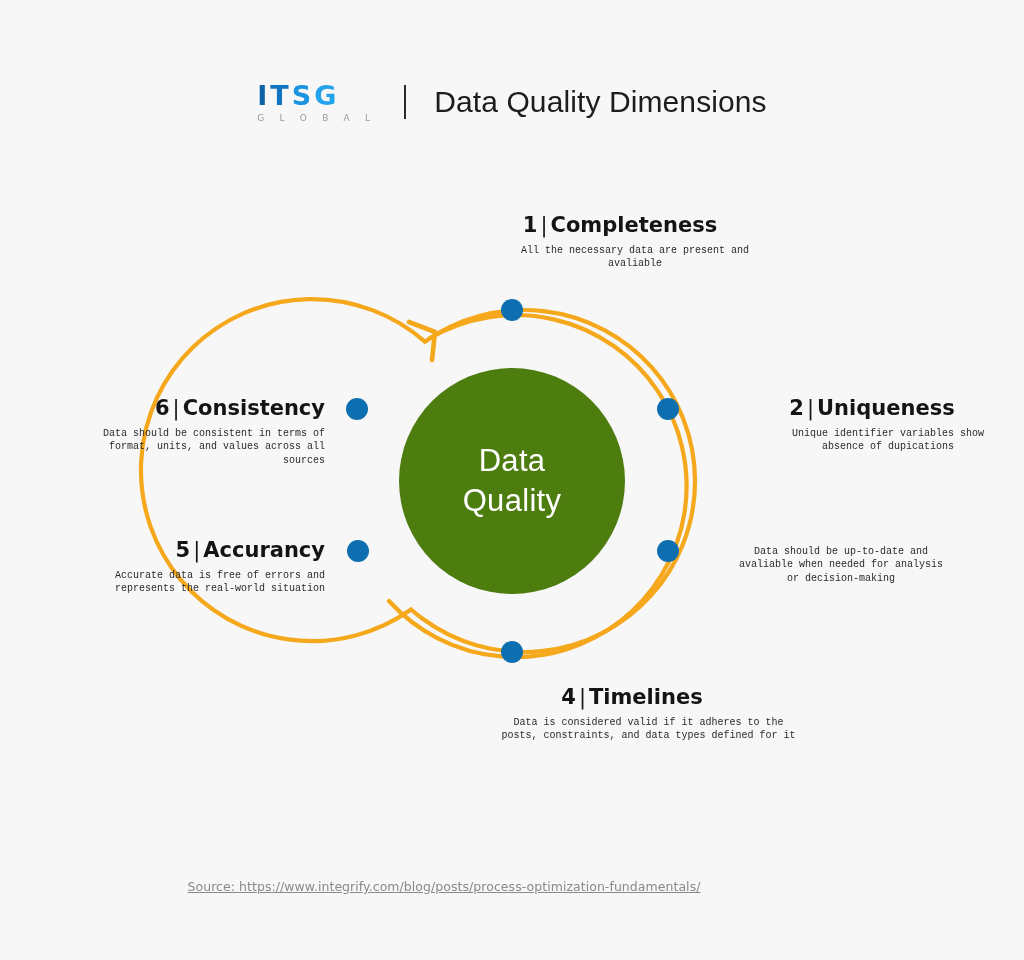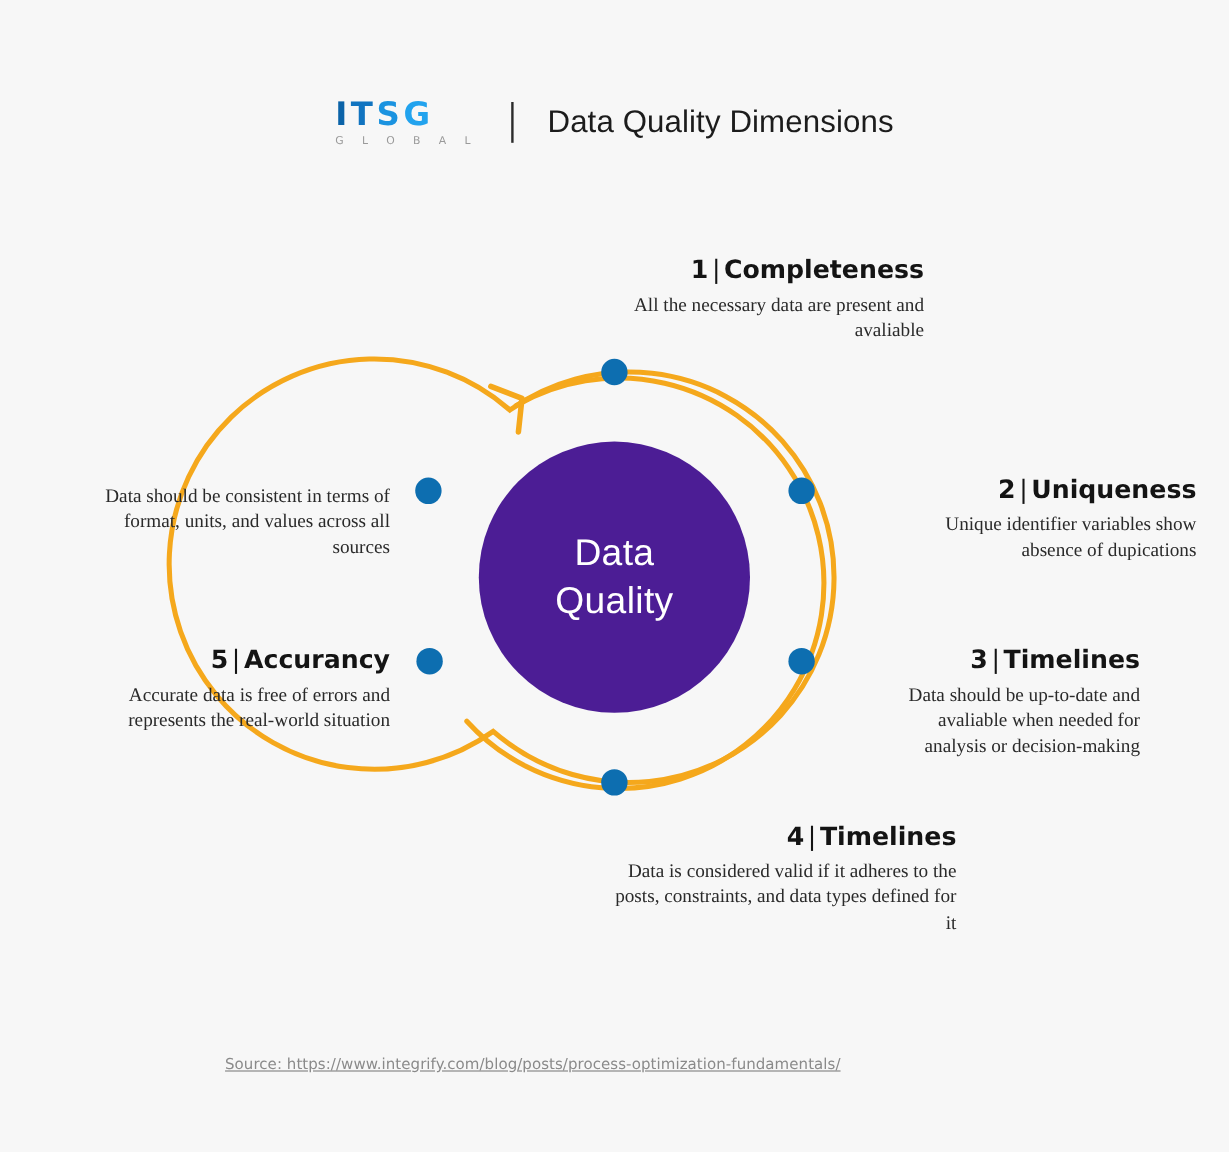--- a/index.html
+++ b/index.html
@@ -54,41 +54,41 @@
     font-family:"DejaVu Sans", sans-serif;
   }
   #title-divider {
     width:2px;
     height:34px;
     background:#2b2b2b;
     margin-right:28px;
     flex:0 0 auto;
   }
   #page-title {
-    font-size:26px;
+    font-size:30px;
     color:#1c1c1c;
     font-weight:400;
     letter-spacing:0.1px;
     font-family:"Liberation Sans", sans-serif;
     white-space:nowrap;
   }
 
   
   #diagram {
     position:absolute;
     left:0; top:0;
     width:1024px; height:960px;
     pointer-events:none;
   }
   #center-circle {
     position:absolute;
     left:399px; top:368px;
     width:226px; height:226px;
     border-radius:50%;
-    background:#4c1d95;
+    background:#4d7c0f;
     display:flex;
     flex-direction:column;
     align-items:center;
     justify-content:center;
   }
   #center-circle .cl {
     color:#ffffff;
     font-size:31px;
     line-height:1.28;
     font-family:"Liberation Sans", sans-serif;
@@ -110,27 +110,27 @@
     font-weight:bold;
     color:#141414;
     font-family:"DejaVu Sans", sans-serif;
     line-height:1.15;
     white-space:nowrap;
   }
   .item-head .num { font-weight:bold; }
   .item-head .bar { font-weight:400; padding:0 3px; }
   .item-desc {
     margin-top:7px;
-    font-size:16px;
+    font-size:10px;
     color:#2a2a2a;
-    font-family:Liberation Serif, serif;
+    font-family:Liberation Mono, monospace;
     line-height:1.33;
   }
   .align-right { text-align:right; }
-  .align-left  { text-align:right; }
+  .align-left  { text-align:center; }
 
   
   #item-1 { left:470px;  top:213px; width:300px; }
   #item-1 .item-desc { padding-left:30px; }
   #item-2 { left:700px;  top:396px; width:250px;margin-left:47px; }
   #item-2 .item-desc { padding-left:32px; }
   #item-3 { left:700px;  top:538px; width:250px; }
   #item-3 .item-desc { padding-left:32px; }
   #item-4 { left:467px;  top:685px; width:330px; }
   #item-4 .item-desc { padding-left:33px; }
@@ -205,39 +205,39 @@
   </div>
 
   <div class="item align-left" id="item-2">
     <div class="item-head">
       <span class="num">2</span><span class="bar">|</span><span>Uniqueness</span>
     </div>
     <div class="item-desc">Unique identifier variables show absence of dupications</div>
   </div>
 
   <div class="item align-left" id="item-3">
-    <div class="item-head">
-      <span class="num">3</span><span class="bar">|</span><span>Timelines</span>
-    </div>
     <div class="item-desc">Data should be up-to-date and avaliable when needed for analysis or decision-making</div>
   </div>
 
   <div class="item align-left" id="item-4">
     <div class="item-head">
       <span class="num">4</span><span class="bar">|</span><span>Timelines</span>
     </div>
     <div class="item-desc">Data is considered valid if it adheres to the posts, constraints, and data types defined for it</div>
   </div>
 
   <div class="item align-right" id="item-5">
     <div class="item-head">
       <span class="num">5</span><span class="bar">|</span><span>Accurancy</span>
     </div>
     <div class="item-desc">Accurate data is free of errors and represents the real-world situation</div>
   </div>
 
   <div class="item align-right" id="item-6">
+    <div class="item-head">
+      <span class="num">6</span><span class="bar">|</span><span>Consistency</span>
+    </div>
     <div class="item-desc">Data should be consistent in terms of format, units, and values across all sources</div>
   </div>
 
   <div id="source">Source: https://www.integrify.com/blog/posts/process-optimization-fundamentals/</div>
 
 </div>
 
 </body></html>

